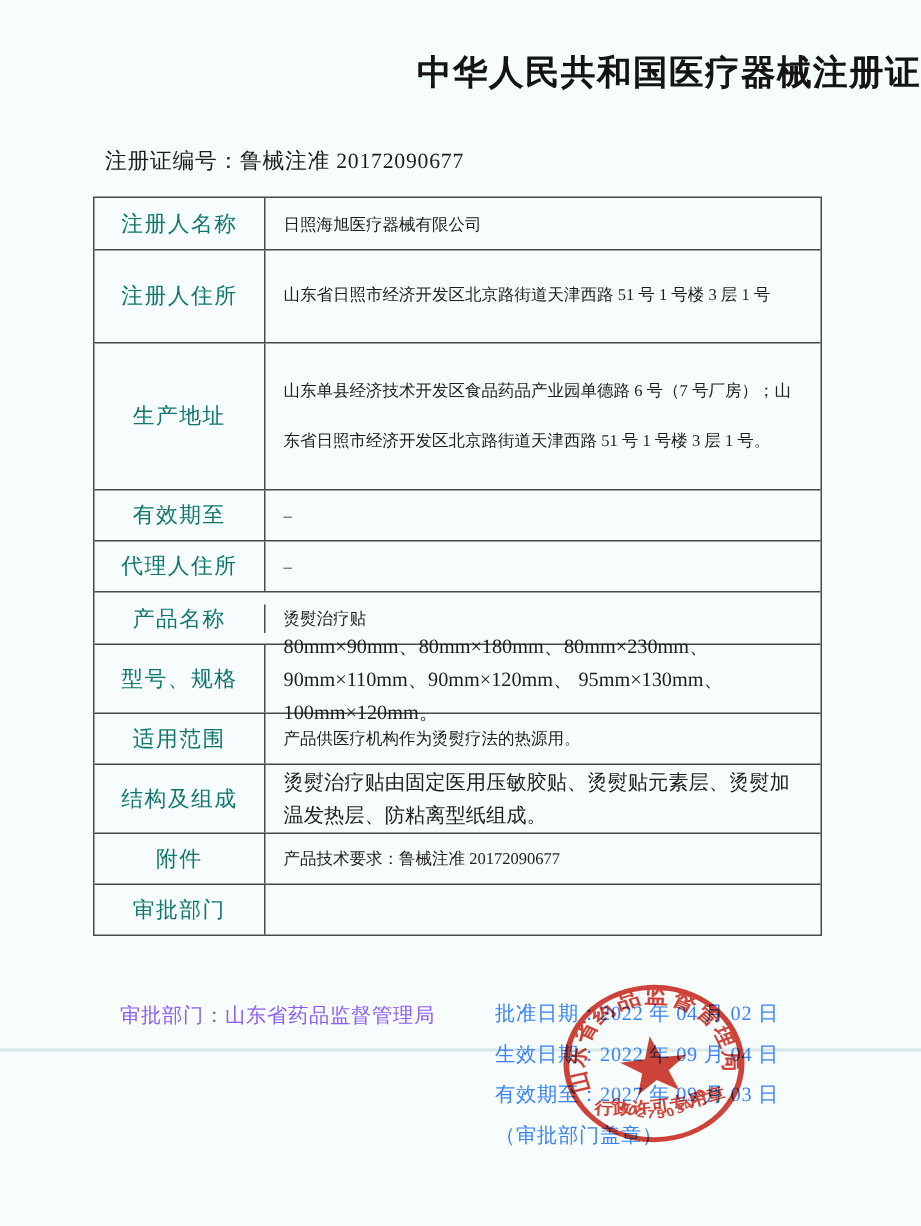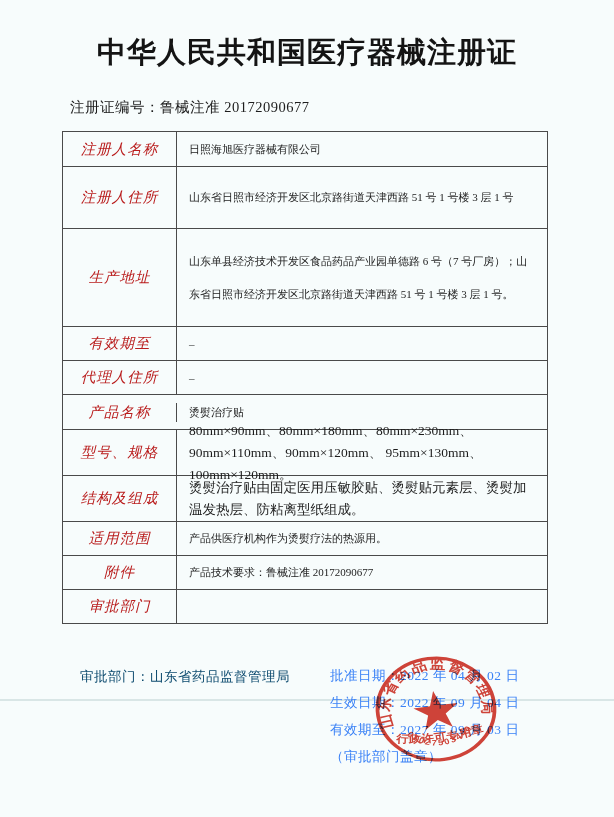--- a/index.html
+++ b/index.html
@@ -8,62 +8,61 @@
     background:#f7fcfc;
     font-family:"Liberation Serif","DejaVu Serif",serif;
     color:#222;
     position:relative;
     overflow:hidden;
   }
   .page{position:absolute;inset:0;}
 
   .doc-title{
     position:absolute;top:33px;left:0;width:614px;
-    text-align:center;
+    text-align:right;
     font-family:"Liberation Sans","DejaVu Sans",sans-serif;
-    font-weight:700;font-size:29px;letter-spacing:1px;color:#141414;
+    font-weight:700;font-size:23px;letter-spacing:1px;color:#141414;
   }
   .reg-no{
     position:absolute;top:98px;left:70px;
     font-size:14.5px;color:#1d1d1d;letter-spacing:.5px;
   }
 
   .info-table{
     position:absolute;top:131px;left:62px;width:486px;
     border:1px solid #4a4a4a;
     box-sizing:border-box;
     background:transparent;
   }
   .t-row{display:flex;box-sizing:border-box;border-top:1px solid #4a4a4a;}
   .t-row:first-child{border-top:none;}
   .t-label{
     width:114px;flex:0 0 114px;box-sizing:border-box;
     border-right:1px solid #4a4a4a;
     display:flex;align-items:center;justify-content:center;
-    font-size:14.5px;color:#b91c1c;letter-spacing:1px;
+    font-size:14.5px;color:#0f766e;letter-spacing:1px;
     text-align:center;
-    font-style:italic;
   }
   .t-value{
     flex:1;box-sizing:border-box;
     display:flex;align-items:center;
     padding:2px 10px 2px 12px;
     font-size:11px;color:#1d1d1d;
   }
   .r1{height:34px;} .r2{height:62px;} .r3{height:98px;}
   .r4{height:34px;} .r5{height:34px;} .r6{height:35px;align-items:center;}
   .r7{height:46px;} .r8{height:46px;} .r9{height:34px;}
   .r10{height:34px;} .r11{height:34px;} .r12{height:36px;}
   .loose .t-value{line-height:33px;}
   .tight .t-value{line-height:22px;font-size:13.5px;font-family:Liberation Serif, serif;}
   .indent .t-value{padding-left:24px;}
 
   .footer-dept{
     position:absolute;top:668px;left:80px;
-    font-size:13.5px;color:#0c4a6e;letter-spacing:.5px;
+    font-size:13.5px;color:#8b5cf6;letter-spacing:.5px;
   }
   .footer-dates{
     position:absolute;top:662px;left:330px;
     font-size:13.5px;color:#3b82f6;line-height:27px;letter-spacing:.5px;
   }
 
   .scan-line{
     position:absolute;top:699px;left:0;width:614px;height:2px;
     background:rgba(160,190,190,0.35);
   }
@@ -107,27 +106,27 @@
       <div class="t-value">–</div>
     </div>
     <div class="t-row r6">
       <div class="t-label">产品名称</div>
       <div class="t-value">烫熨治疗贴</div>
     </div>
     <div class="t-row r7 tight">
       <div class="t-label">型号、规格</div>
       <div class="t-value">80mm×90mm、80mm×180mm、80mm×230mm、90mm×110mm、90mm×120mm、 95mm×130mm、 100mm×120mm。</div>
     </div>
+    <div class="t-row r9">
+      <div class="t-label">适用范围</div>
+      <div class="t-value">产品供医疗机构作为烫熨疗法的热源用。</div>
+    </div>
     <div class="t-row r8 tight">
       <div class="t-label">结构及组成</div>
       <div class="t-value">烫熨治疗贴由固定医用压敏胶贴、烫熨贴元素层、烫熨加温发热层、防粘离型纸组成。</div>
-    </div>
-    <div class="t-row r9">
-      <div class="t-label">适用范围</div>
-      <div class="t-value">产品供医疗机构作为烫熨疗法的热源用。</div>
     </div>
     <div class="t-row r10">
       <div class="t-label">附件</div>
       <div class="t-value">产品技术要求：鲁械注准 20172090677</div>
     </div>
     <div class="t-row r11">
       <div class="t-label">审批部门</div>
       <div class="t-value"></div>
     </div>
   </div>

